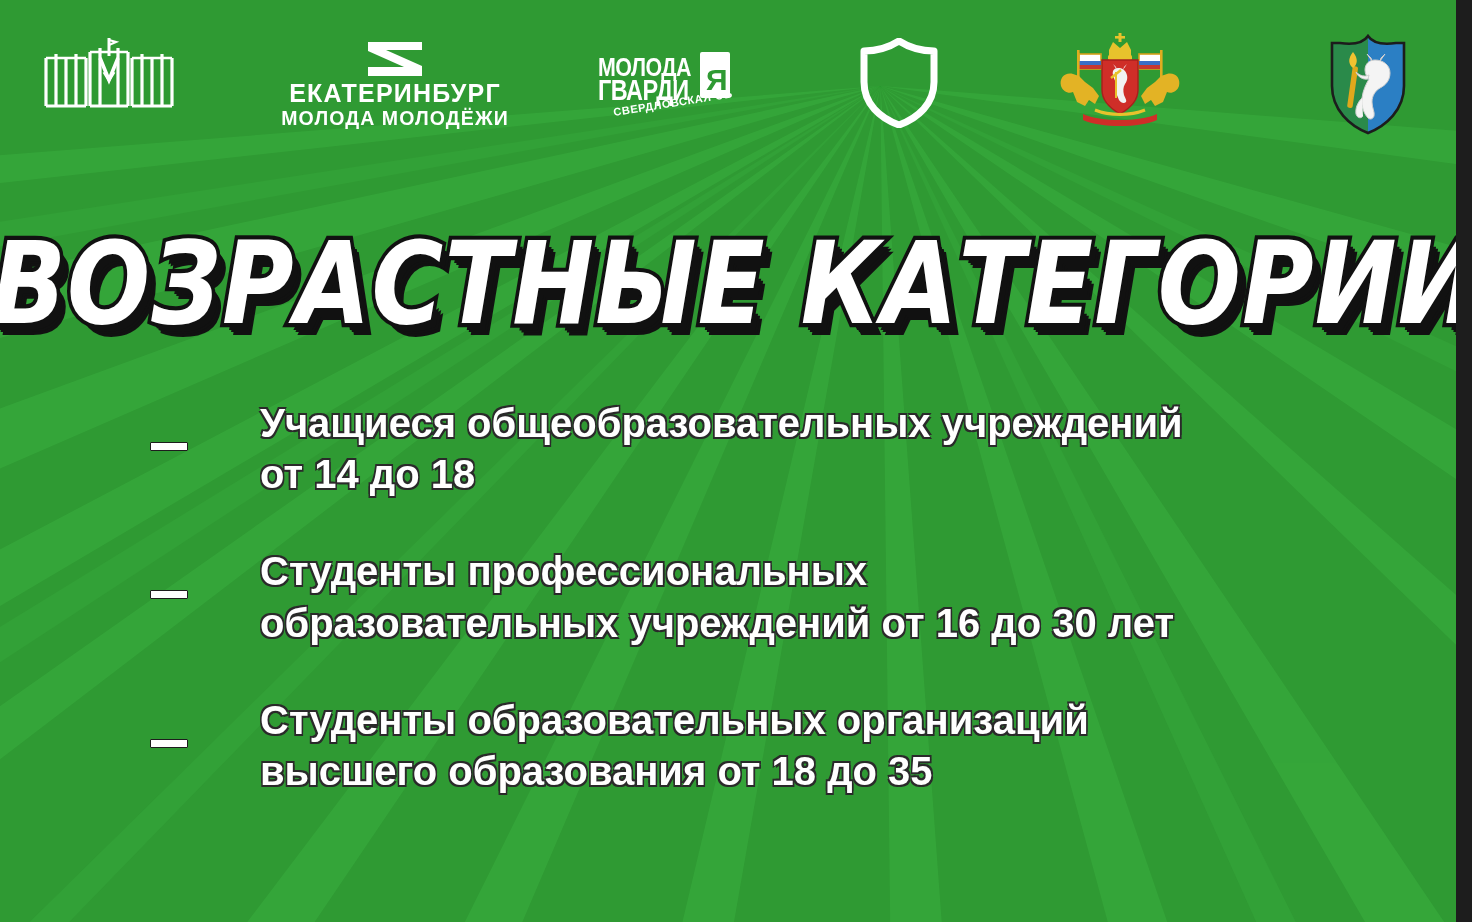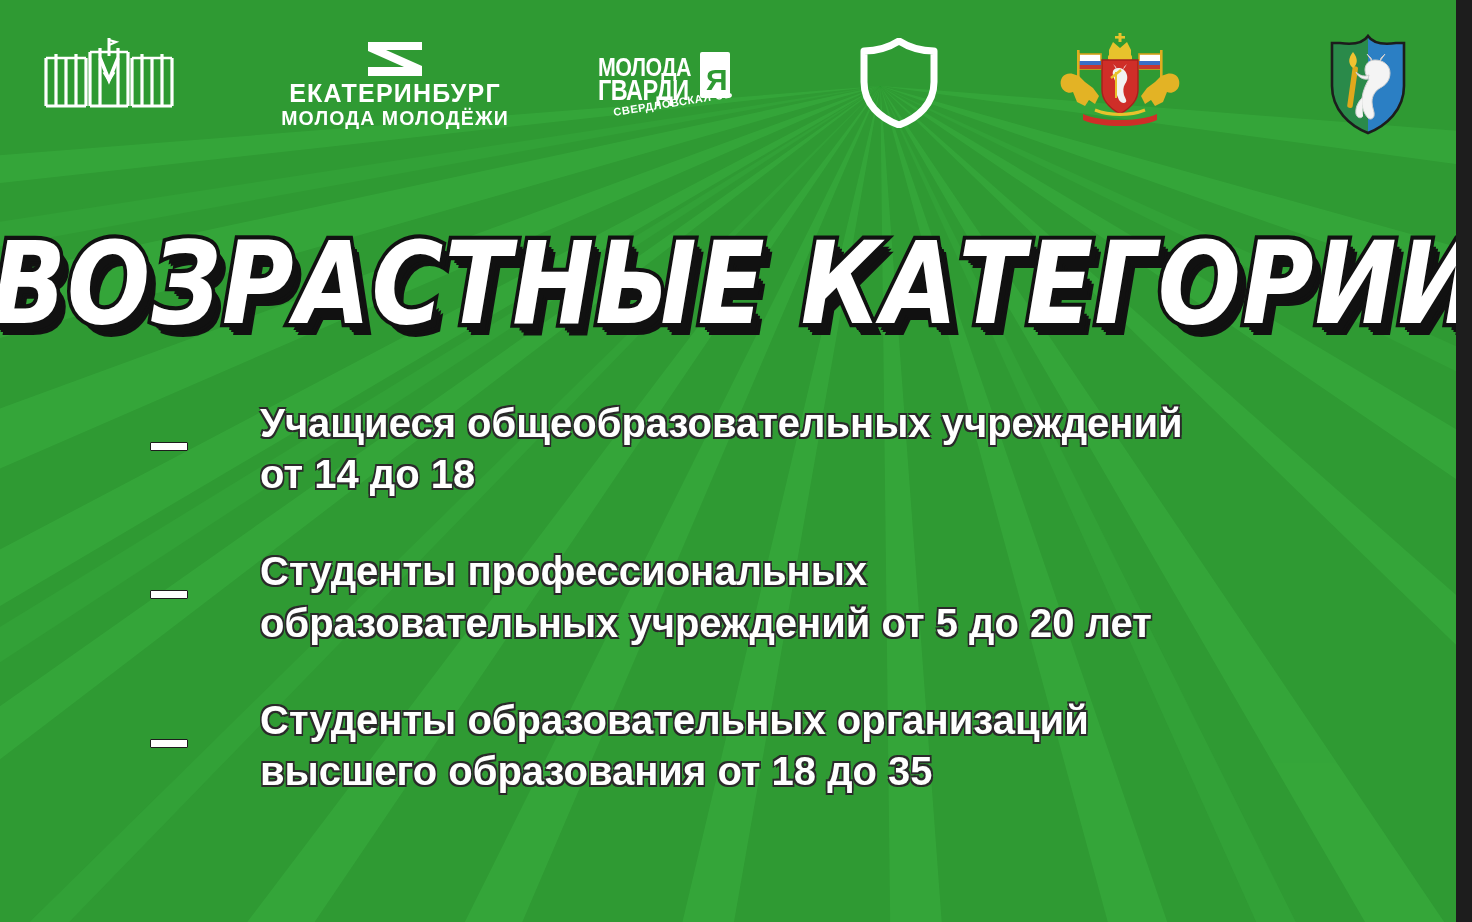--- a/index.html
+++ b/index.html
@@ -310,21 +310,21 @@
       <div class="item-text">
         <span class="ln">Учащиеся общеобразовательных учреждений</span>
         <span class="ln">от 14 до 18</span>
       </div>
     </div>
 
     <div class="list-item">
       <div class="dash"></div>
       <div class="item-text">
         <span class="ln">Студенты профессиональных</span>
-        <span class="ln">образовательных учреждений от 5 до 20 лет</span>
+        <span class="ln">образовательных учреждений от 16 до 30 лет</span>
       </div>
     </div>
 
     <div class="list-item">
       <div class="dash"></div>
       <div class="item-text">
         <span class="ln">Студенты образовательных организаций</span>
         <span class="ln">высшего образования от 18 до 35</span>
       </div>
     </div>

